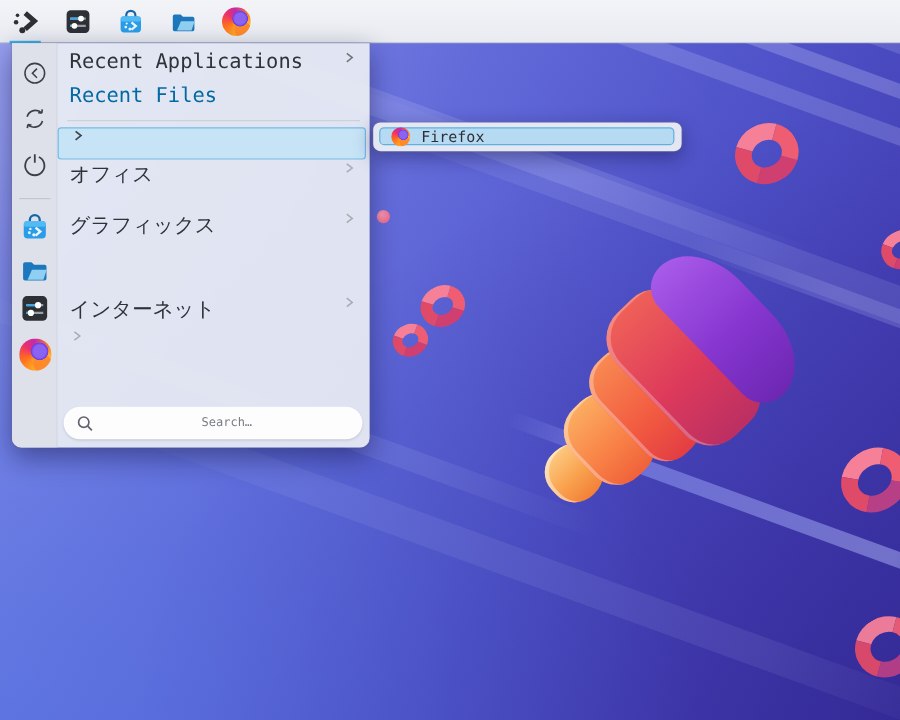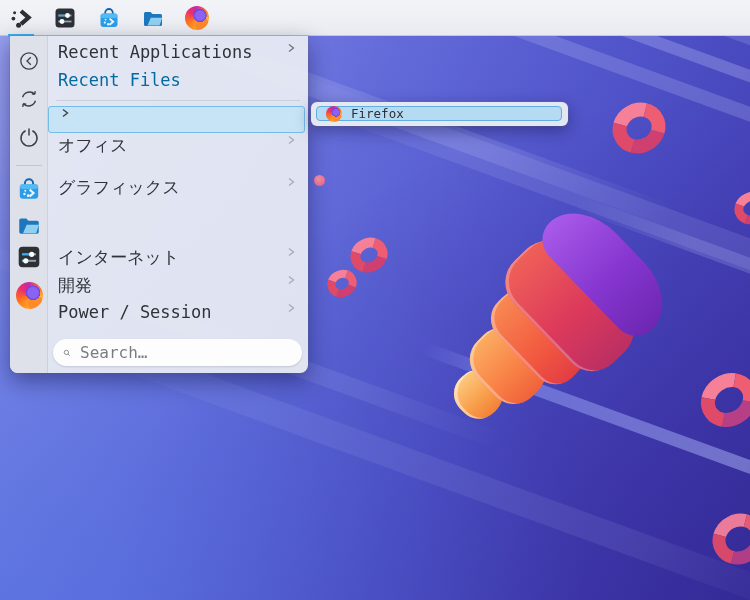--- a/index.html
+++ b/index.html
@@ -78,21 +78,21 @@
   .mrow.disabled { color:#0369a1; }
   .mrow.selected { border:1px solid #74bce8; background:#c7e3f6; border-radius:3px; }
   .mdivider { position:absolute; left:8px; right:8px; height:1px; background:#ccd0d9; }
   .chev { flex:none; }
   .search {
     position:absolute; left:5px; right:6px; top:303px; height:27px;
     background:#fdfdfe; border-radius:13.5px; box-shadow:0 1px 2px rgba(60,60,90,0.18);
     display:flex; align-items:center; padding:0 10px; box-sizing:border-box; gap:7px;
   }
   .search input { border:none; outline:none; background:transparent; flex:1;
-    font-family:inherit; font-size:16px; color:#3a3e44; }
+    font-family:inherit; font-size:10px; color:#3a3e44;text-align:center; }
   .search input::placeholder { color:#787d85; }
   
   .submenu {
     position:absolute; left:311px; top:102px; width:257px; height:24px;
     background:rgba(233,235,242,0.97); border-radius:6px;
     box-shadow:0 5px 16px rgba(15,15,60,0.42), 0 0 0 1px rgba(120,125,145,0.3);
   }
   .submenu-item {
     position:absolute; left:5px; right:6px; top:4px; bottom:5px;
     background:#b7daf3; border:1px solid #5fb0e2; border-radius:4px;
@@ -262,27 +262,20 @@
             <path d="M4 2.5 L8.5 6 L4 9.5" fill="none" stroke="#a8acb4" stroke-width="1.3"></path>
           </svg>
       </div>
       <div class="mrow" style="top:210px">
         <span class="mlabel">インターネット</span>
         <svg class="chev" width="12" height="12" viewBox="0 0 12 12">
             <path d="M4 2.5 L8.5 6 L4 9.5" fill="none" stroke="#a8acb4" stroke-width="1.3"></path>
           </svg>
       </div>
       <div class="mrow" style="top:238px">
-        <span class="mlabel">開発</span>
-        <svg class="chev" width="12" height="12" viewBox="0 0 12 12">
-            <path d="M4 2.5 L8.5 6 L4 9.5" fill="none" stroke="#a8acb4" stroke-width="1.3"></path>
-          </svg>
-      </div>
-      <div class="mrow" style="top:266px">
-        <span class="mlabel">Power / Session</span>
         <svg class="chev" width="12" height="12" viewBox="0 0 12 12">
             <path d="M4 2.5 L8.5 6 L4 9.5" fill="none" stroke="#a8acb4" stroke-width="1.3"></path>
           </svg>
       </div>
 
       <div class="search">
         <svg width="16" height="16" viewBox="0 0 16 16">
           <circle cx="6.8" cy="6.8" r="4.3" fill="none" stroke="#5f646c" stroke-width="1.4"></circle>
           <line x1="10.1" y1="10.1" x2="13.6" y2="13.6" stroke="#5f646c" stroke-width="1.4"></line>
         </svg>

